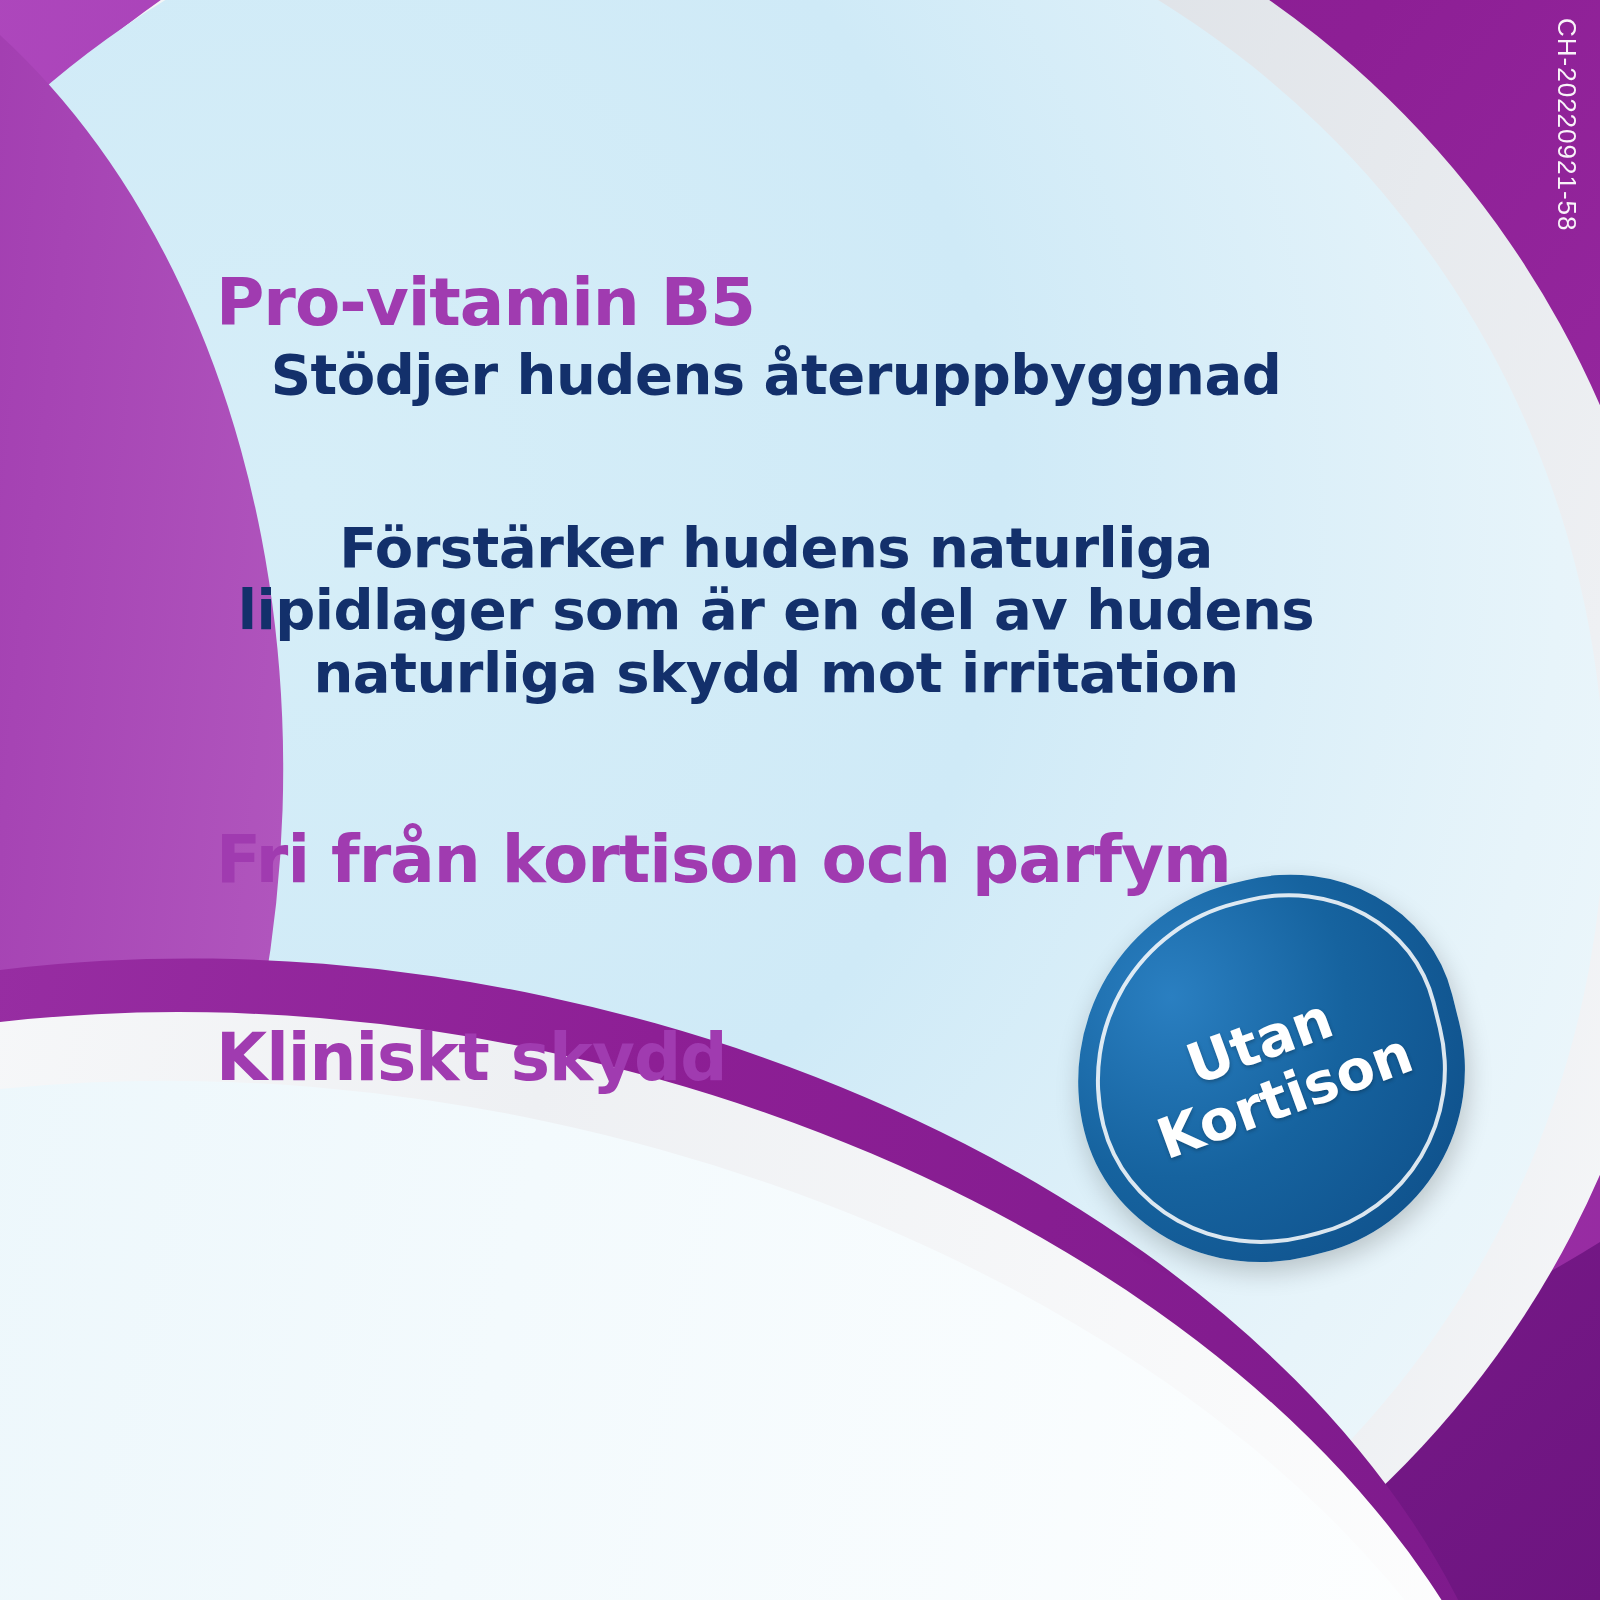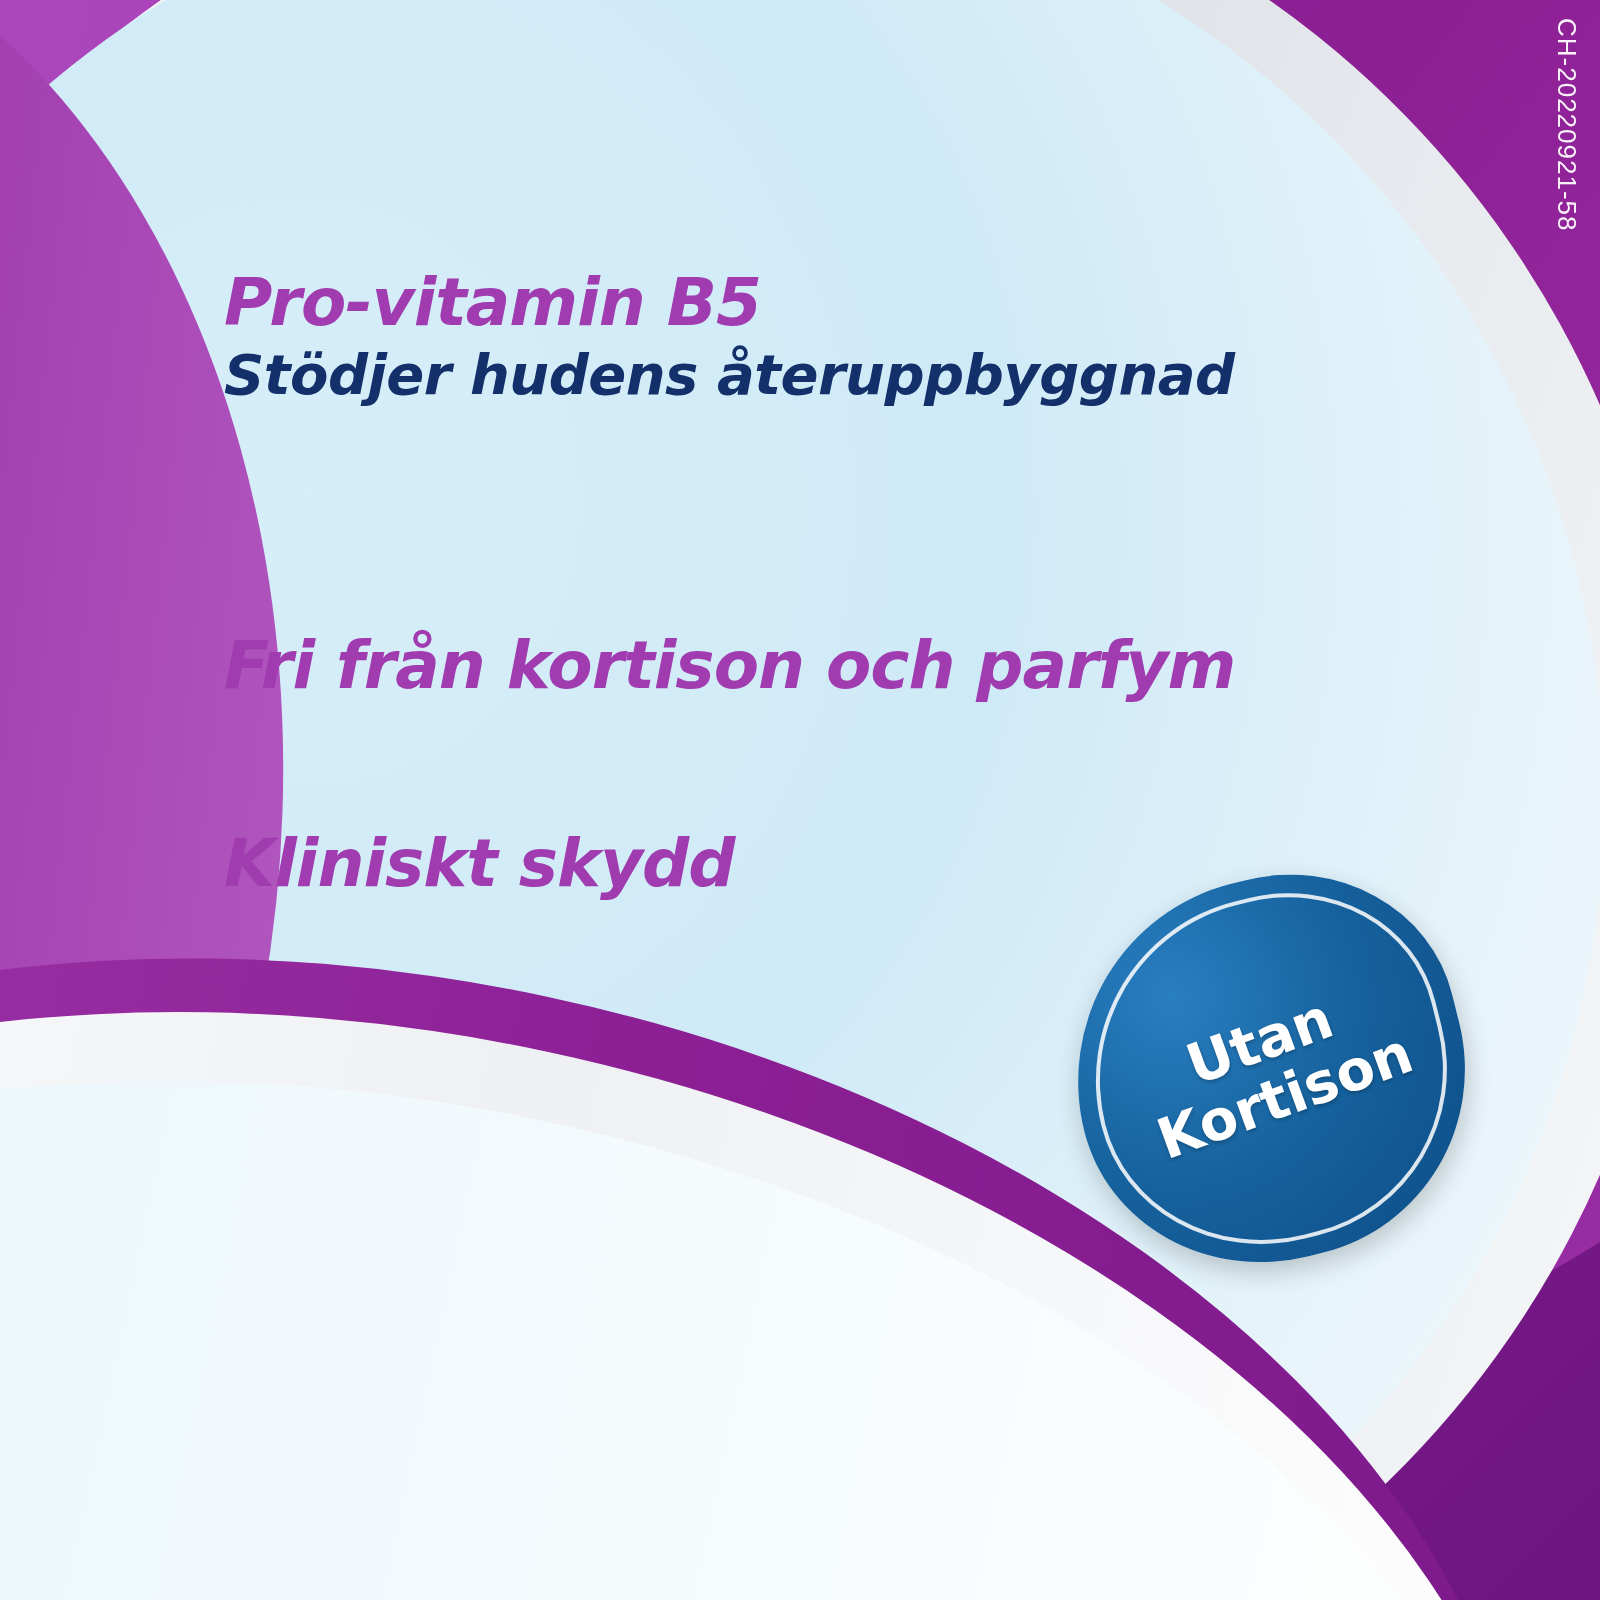--- a/index.html
+++ b/index.html
@@ -118,41 +118,41 @@
     color: #ffffff;
     font-size: 26px;
     letter-spacing: 1px;
     font-family: "Liberation Sans", sans-serif;
     opacity: 0.95;
   }
 
   
   .content {
     position: absolute;
-    left: 224px;
+    left: 216px;
     top: 268px;
     width: 1120px;
-    font-style: italic;
   }
   .block { margin-bottom: 0; }
   .headline {
     color: #a03bb0;
     font-weight: bold;
     font-size: 66px;
     line-height: 1.06;
     letter-spacing: -1px;
     margin: 0;
   }
   .sub {
     color: #13306b;
     font-weight: bold;
     font-size: 56px;
     line-height: 1.12;
     letter-spacing: -0.5px;
     margin: 6px 0 0 0;
+    text-align: center;
   }
   .gap-lg { height: 104px; }
   .gap-xl { height: 120px; }
   .gap-xxl { height: 128px; }
 
   
   .badge {
     position: absolute;
     left: 1075px;
     top: 880px;
@@ -211,20 +211,21 @@
   <div class="content">
 
     <div class="block">
       <p class="headline">Pro-vitamin B5</p>
       <p class="sub">Stödjer hudens återuppbyggnad</p>
     </div>
 
     <div class="gap-lg"></div>
 
     <div class="block">
+      <p class="sub">Förstärker hudens naturliga lipidlager som är en del av hudens naturliga skydd mot irritation</p>
     </div>
 
     <div class="gap-xl"></div>
 
     <div class="block">
       <p class="headline">Fri från kortison och parfym</p>
     </div>
 
     <div class="gap-xxl"></div>
 

